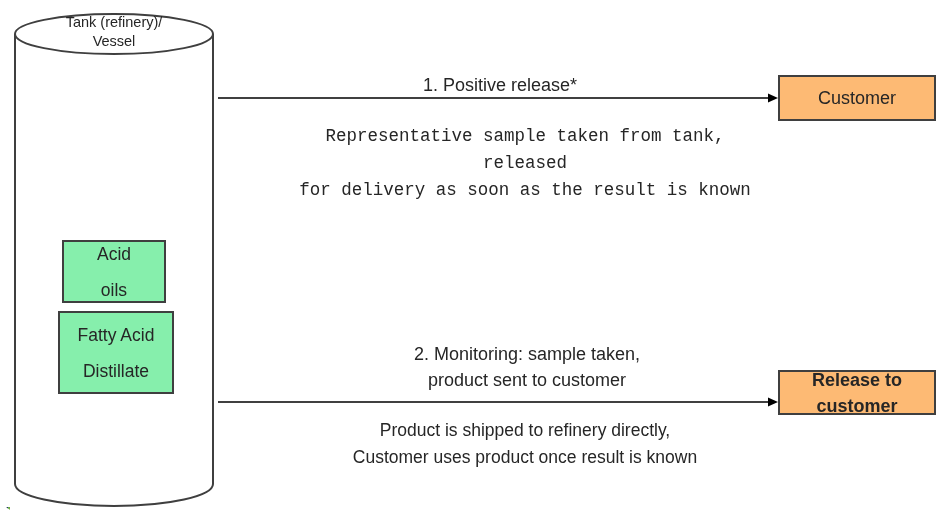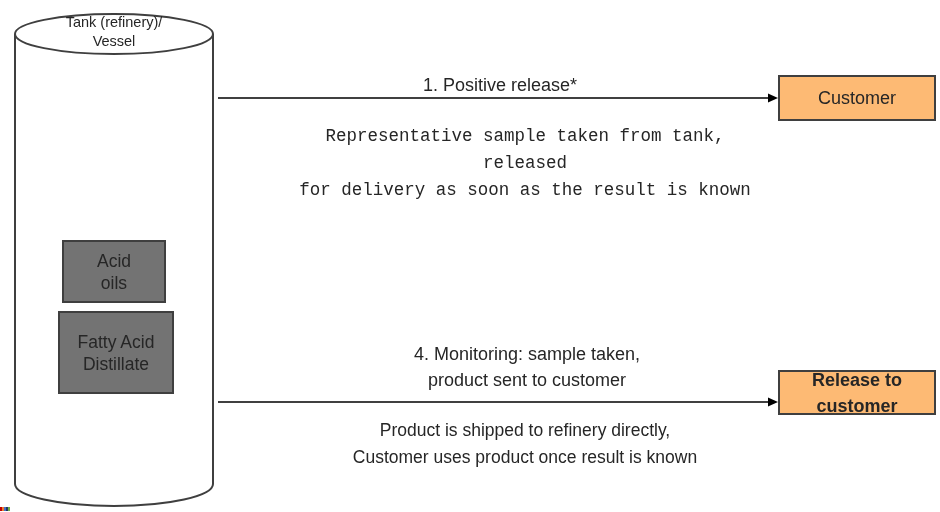--- a/index.html
+++ b/index.html
@@ -5,34 +5,35 @@
   * { margin: 0; padding: 0; box-sizing: border-box; }
   html, body { background: #ffffff; }
   .canvas {
     position: relative;
     width: 940px;
     height: 512px;
     background: #ffffff;
     font-family: "Liberation Sans", sans-serif;
     color: #262626;
     overflow: hidden;
+    border-radius: 19px;
   }
   .canvas svg { position: absolute; left: 0; top: 0; }
   .abs { position: absolute; }
   .preline { white-space: pre-line; }
   .center { text-align: center; }
   .tank-label {
     left: 16px; top: 13px; width: 196px;
     font-size: 14.5px; line-height: 19px;
   }
   .inner-box {
     border: 2px solid #3f3f3f;
-    background: #737373;
+    background: #86efac;
     display: flex; align-items: center; justify-content: center;
-    font-size: 17.5px; line-height: 22px;
+    font-size: 17.5px; line-height: 36px;
   }
   .box-acid   { left: 62px;  top: 240px; width: 104px; height: 63px; }
   .box-fatty  { left: 58px;  top: 311px; width: 116px; height: 83px; }
   .target-box {
     border: 2px solid #3f3f3f;
     background: #fdba74;
     display: flex; align-items: center; justify-content: center;
     font-size: 18px; line-height: 26px;
   }
   .box-customer { left: 778px; top: 75px;  width: 158px; height: 46px; }
@@ -79,21 +80,21 @@
   <div class="abs inner-box box-fatty center preline">Fatty Acid
 Distillate</div>
 
   <div class="abs arrow-label arrow1-label center preline">1. Positive release*</div>
 
   <div class="abs flow-desc desc1 center preline">Representative sample taken from tank, released
 for delivery as soon as the result is known</div>
 
   <div class="abs target-box box-customer center preline">Customer</div>
 
-  <div class="abs arrow-label arrow2-label center preline">4. Monitoring: sample taken,
+  <div class="abs arrow-label arrow2-label center preline">2. Monitoring: sample taken,
 product sent to customer</div>
 
   <div class="abs flow-desc desc2 center preline">Product is shipped to refinery directly,
 Customer uses product once result is known</div>
 
   <div class="abs target-box box-release center preline">Release to
 customer</div>
 
   <div class="abs artifact-strip">
       <span style="background: rgb(192, 0, 0);"></span>

